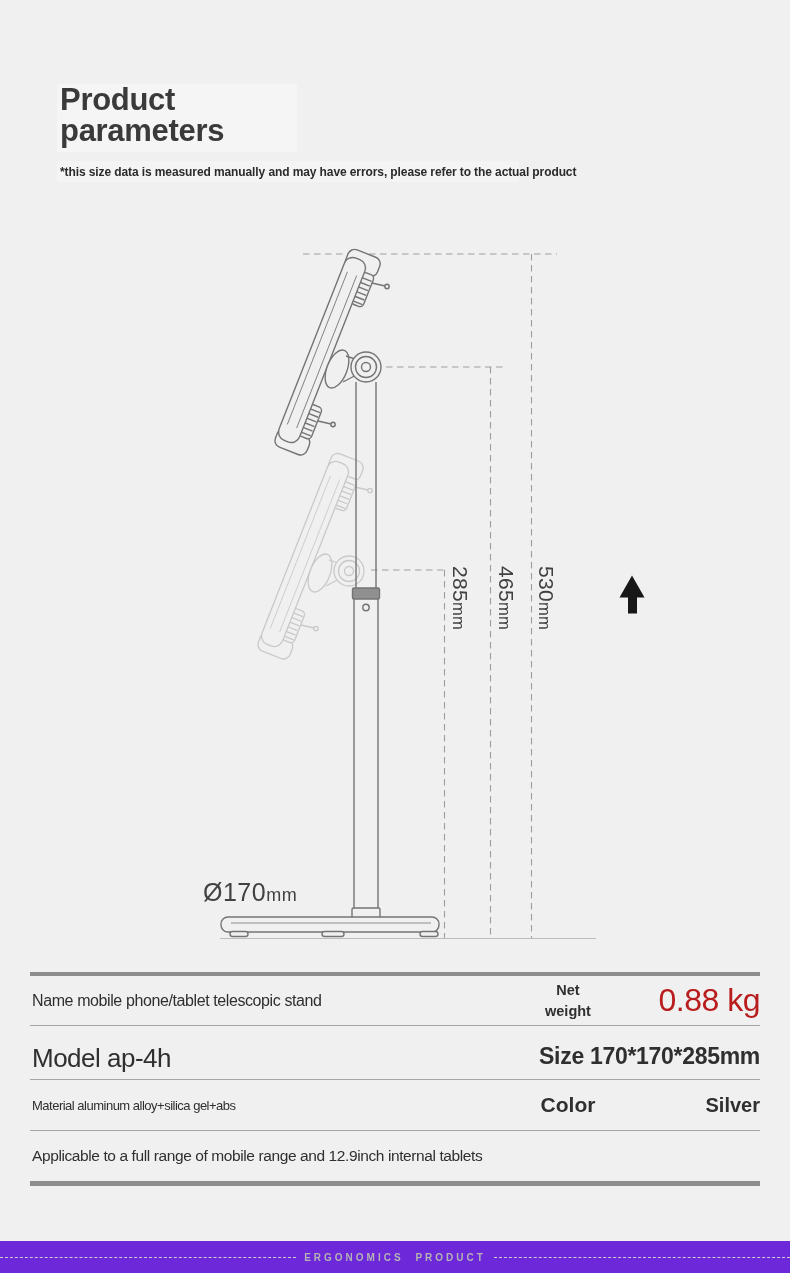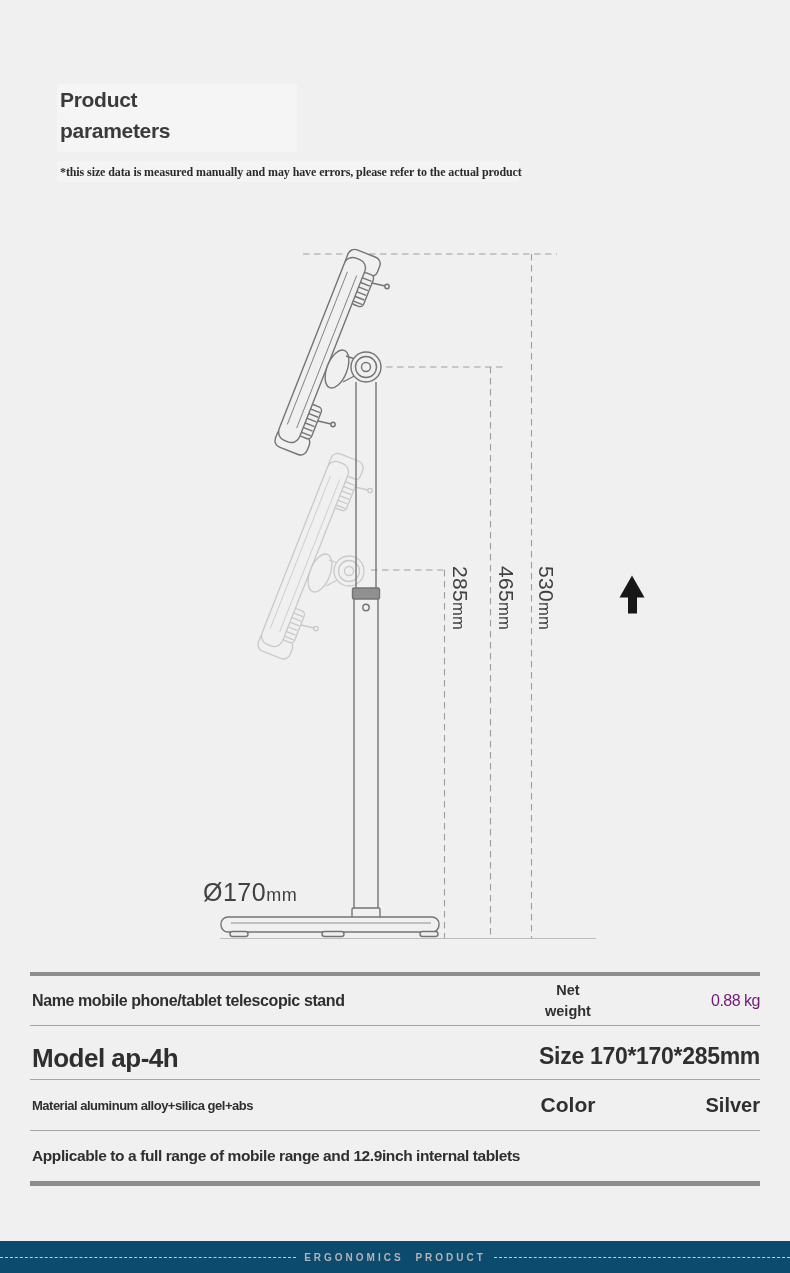--- a/index.html
+++ b/index.html
@@ -8,26 +8,26 @@
     background:#f0f0f0;
     font-family:"Liberation Sans",sans-serif;
     color:#333;
   }
   
   .title-bg{position:absolute;left:57px;top:84px;width:240px;height:68px;background:rgba(255,255,255,.35);}
   .disclaimer-bg{position:absolute;left:57px;top:161px;width:462px;height:21px;background:rgba(255,255,255,.3);}
 
   .page-title{
     position:absolute;left:60px;top:84px;
-    font-size:21px;line-height:31px;font-weight:700;
+    font-size:31px;line-height:31px;font-weight:700;
     letter-spacing:-.3px;color:#3a3a3a;
   }
   .disclaimer{
     position:absolute;left:60px;top:165px;
-    font-size:12px;font-weight:700;color:#2b2b2b;letter-spacing:-.1px;font-family:Liberation Serif, serif;
+    font-size:12px;font-weight:700;color:#2b2b2b;letter-spacing:-.1px;
   }
 
   svg.diagram{position:absolute;left:0;top:0;}
   .dash-line{stroke:#9d9d9d;stroke-width:1.1;fill:none;stroke-dasharray:6.5 4.5;}
   .solid-stand{stroke:#747474;stroke-width:1.4;fill:none;}
   .ghost-stand{stroke:#c9c9c9;stroke-width:1.3;fill:none;}
   .pole{stroke:#747474;stroke-width:1.4;fill:none;}
   .ground{stroke:#bdbdbd;stroke-width:1.2;fill:none;}
 
   .dim-label{
@@ -45,39 +45,39 @@
     position:absolute;left:30px;top:972px;width:730px;
     border-top:4px solid #8d8d8d;border-bottom:5px solid #8d8d8d;
     color:#2f2f2f;
   }
   .spec-row{position:relative;display:flex;align-items:center;border-bottom:1px solid #a5a5a5;}
   .spec-row:last-child{border-bottom:none;}
   .row-1{height:49px;}
   .row-2{height:53px;}
   .row-3{height:50px;}
   .row-4{height:50px;}
-  .cell-left{padding-left:2px;font-weight:700;}
+  .cell-left{padding-left:2px;font-weight:400;}
   .row-1 .cell-left{font-size:16px;letter-spacing:-.4px;}
   .row-2 .cell-left{font-size:26px;letter-spacing:-.5px;margin-top:11px;}
   .row-3 .cell-left{font-size:13px;letter-spacing:-.5px;}
   .row-4 .cell-left{font-size:15.5px;letter-spacing:-.4px;}
   .cell-mid{
     position:absolute;left:538px;transform:translateX(-50%);
     text-align:center;font-weight:700;
   }
   .row-1 .cell-mid{font-size:14.5px;width:54px;line-height:1.4;}
   .row-3 .cell-mid{font-size:21px;white-space:nowrap;}
   .cell-right{margin-left:auto;text-align:right;font-weight:700;}
-  .row-1 .cell-right{font-size:16px;font-weight:300;color:#701a75;letter-spacing:-.5px;}
+  .row-1 .cell-right{font-size:32px;font-weight:300;color:#b91c1c;letter-spacing:-.5px;}
   .row-2 .cell-right{font-size:23px;letter-spacing:-.3px;margin-top:8px;}
   .row-3 .cell-right{font-size:20px;}
 
   .page-footer{
     position:absolute;left:0;right:0;top:1241px;height:32px;
-    background:#0c4a6e;
+    background:#6d28d9;
     display:flex;align-items:center;column-gap:8px;
   }
   .footer-rule{flex:1;border-top:1px dashed #cdcdcd;height:0;}
   .footer-label{
     font-size:10px;font-weight:600;color:#b4b4b4;
     letter-spacing:3px;word-spacing:6px;white-space:nowrap;
   }
 </style>
 </head>
 <body>

